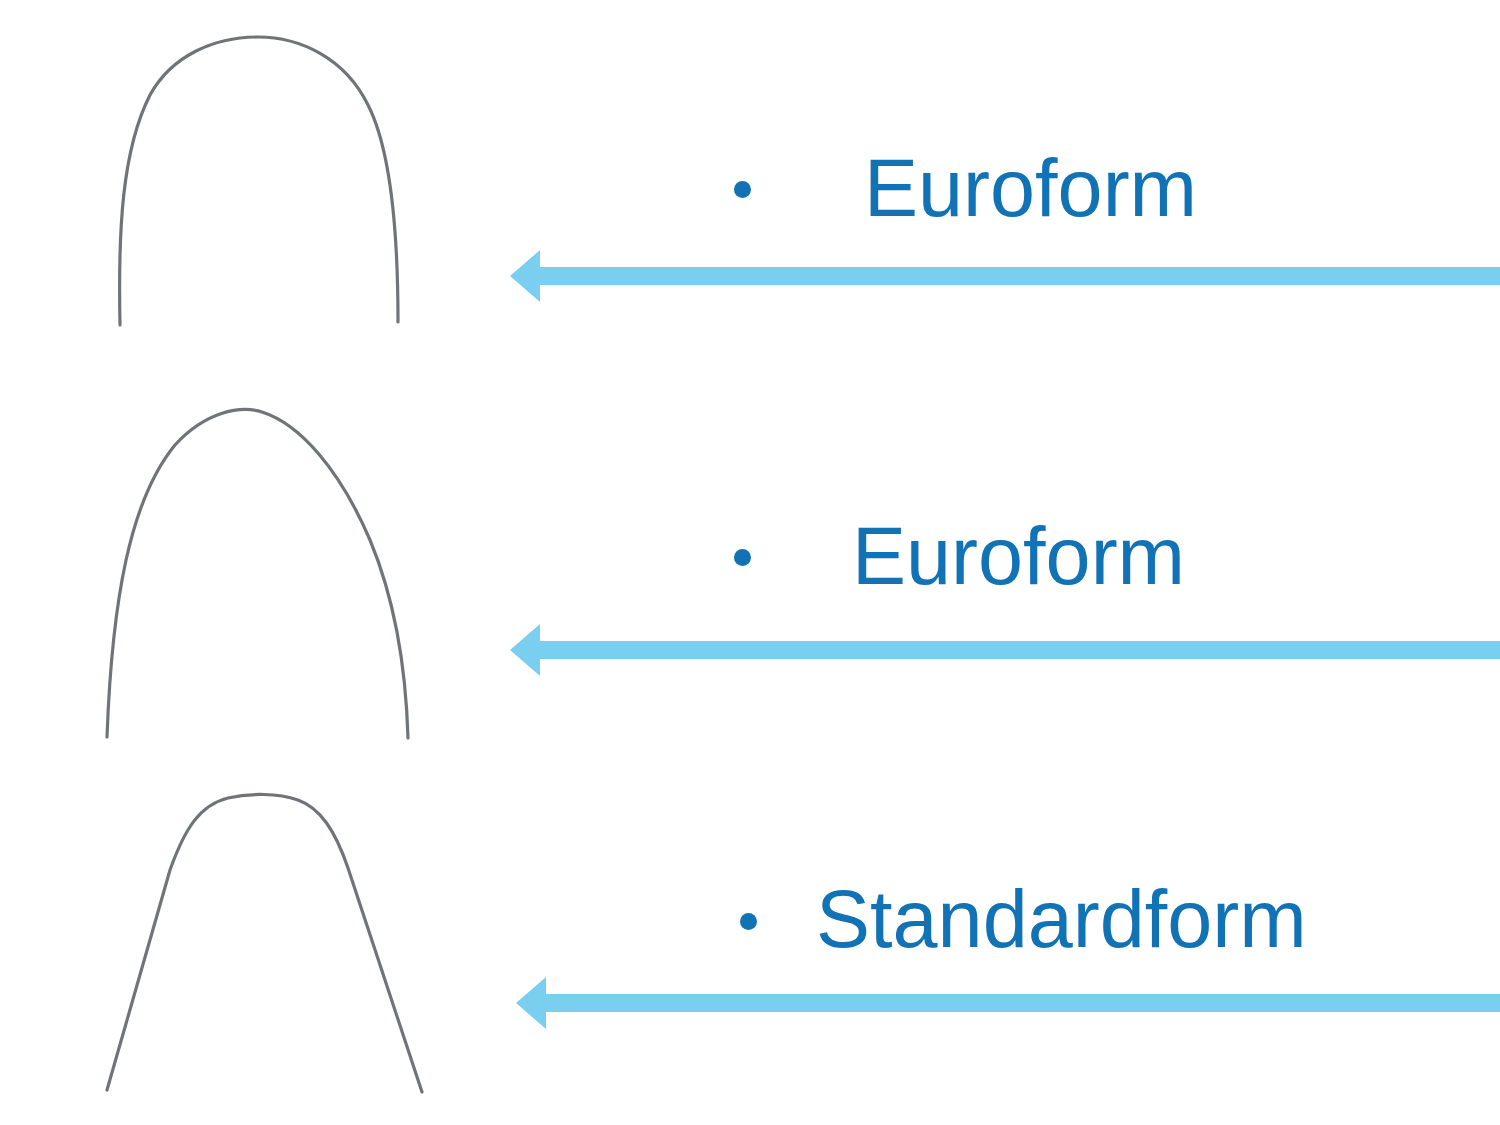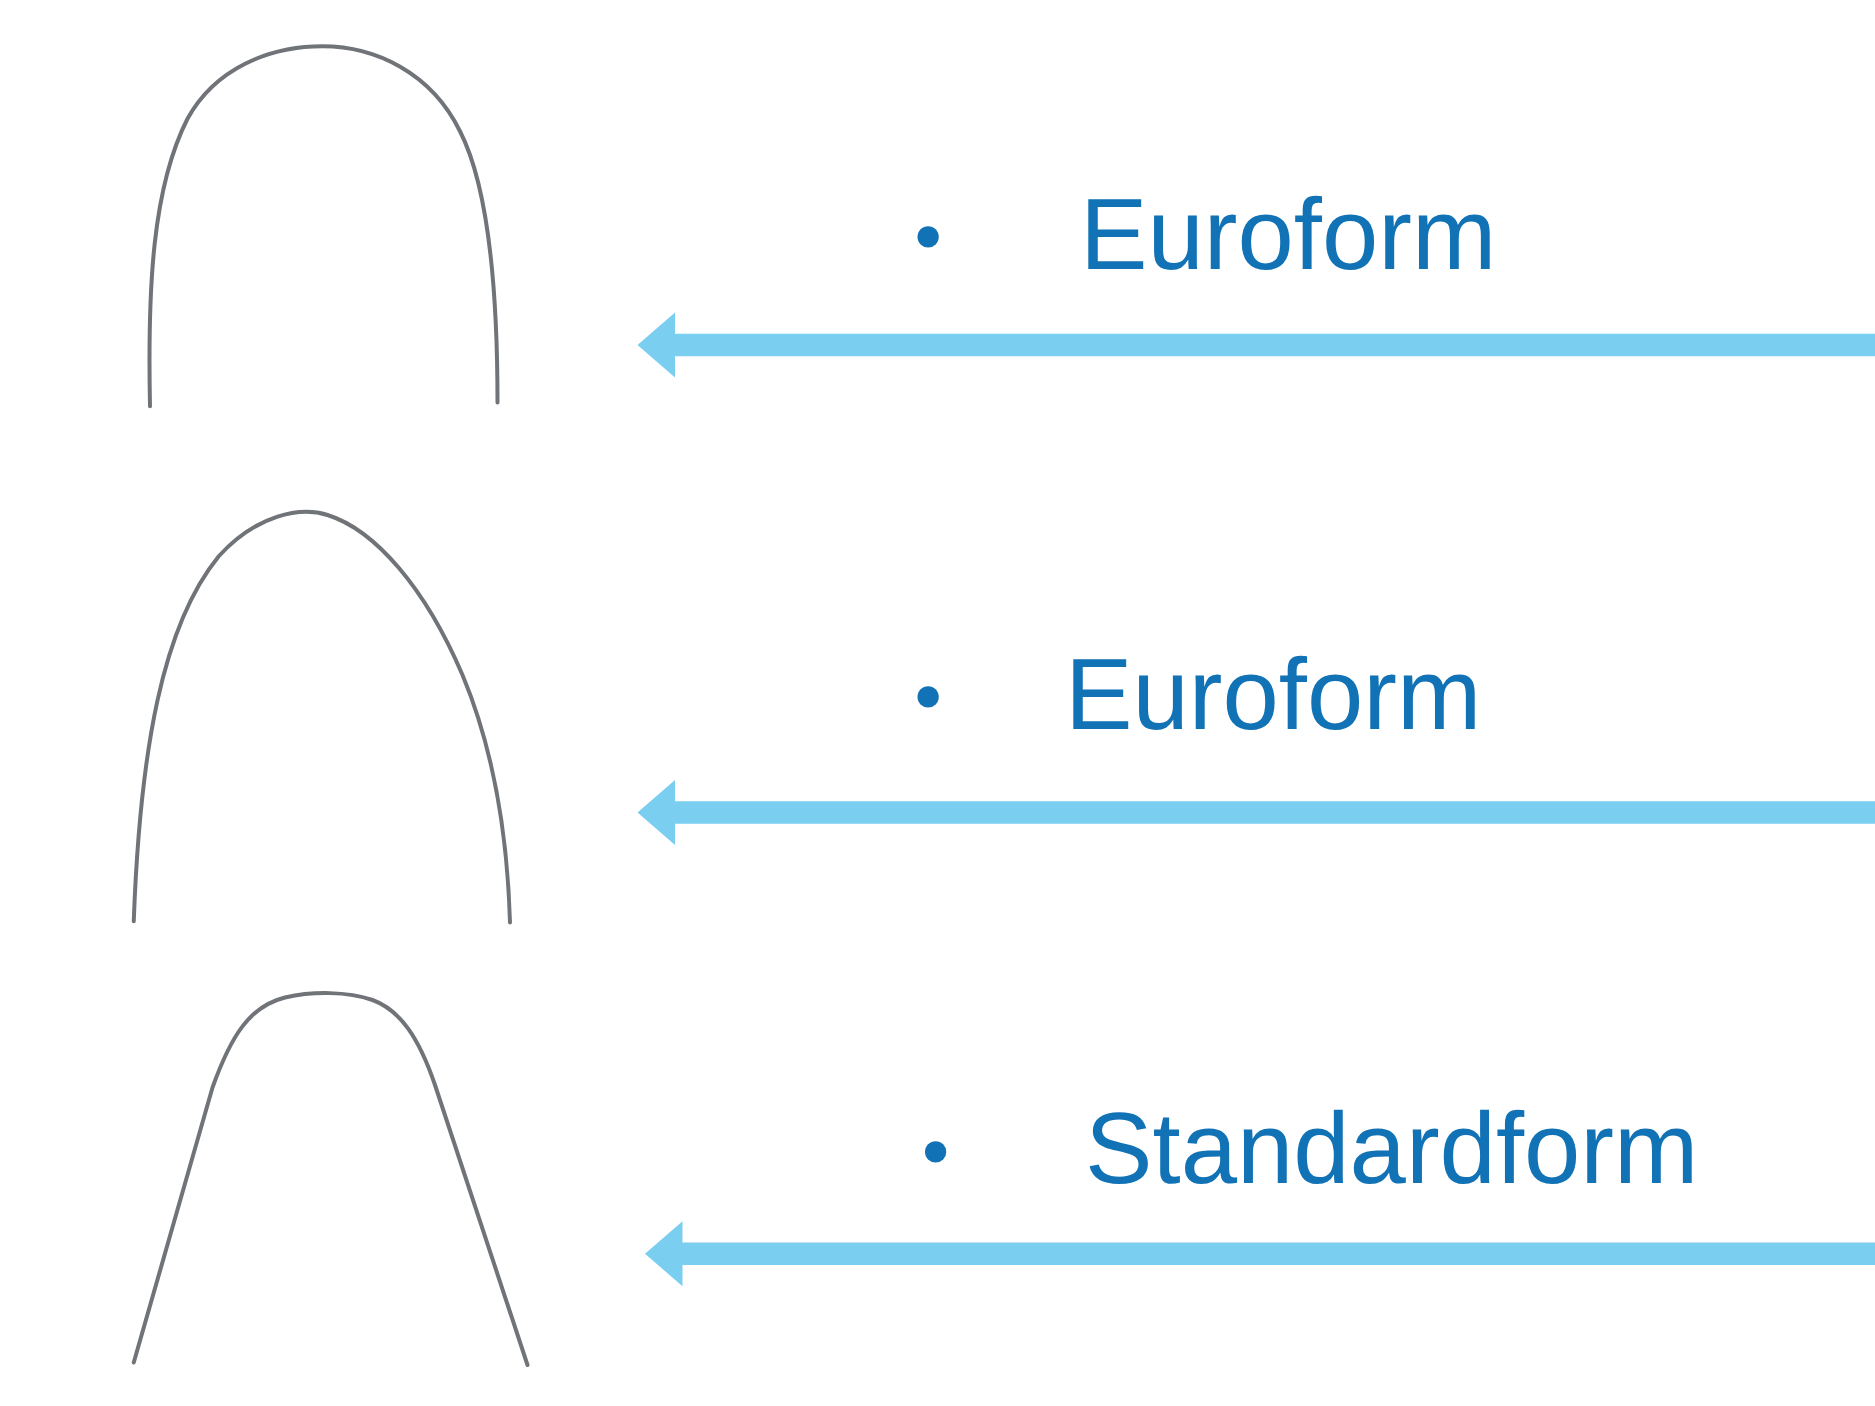--- a/index.html
+++ b/index.html
@@ -56,18 +56,18 @@
   <span class="bullet" style="left:734px; top:549px;"></span>
   <div class="label" style="left:852px; top:516px;">Euroform</div>
   <svg class="arrow" style="left:510px; top:622px;" width="990" height="56" viewBox="0 0 990 56" preserveAspectRatio="none">
     <polygon class="arrow-shape" points="0,28 30,2 30,19 990,19 990,37 30,37 30,54"></polygon>
   </svg>
 
   <svg class="arch" style="left:90px; top:780px;" width="350" height="325" viewBox="0 0 350 325">
     <path class="wire" d="M 17 310 L 80 90 C 95 48, 110 25, 138 18 C 160 13, 188 13, 208 20 C 230 28, 245 50, 258 88 L 332 312"></path>
   </svg>
   <span class="bullet" style="left:740px; top:913px;"></span>
-  <div class="label" style="left:868px; top:879px;text-align:center;">Standardform</div>
+  <div class="label" style="left:816px; top:879px;text-align:center;">Standardform</div>
   <svg class="arrow" style="left:516px; top:975px;" width="984" height="56" viewBox="0 0 984 56" preserveAspectRatio="none">
     <polygon class="arrow-shape" points="0,28 30,2 30,19 984,19 984,37 30,37 30,54"></polygon>
   </svg>
 
 </div>
 
 </body></html>

